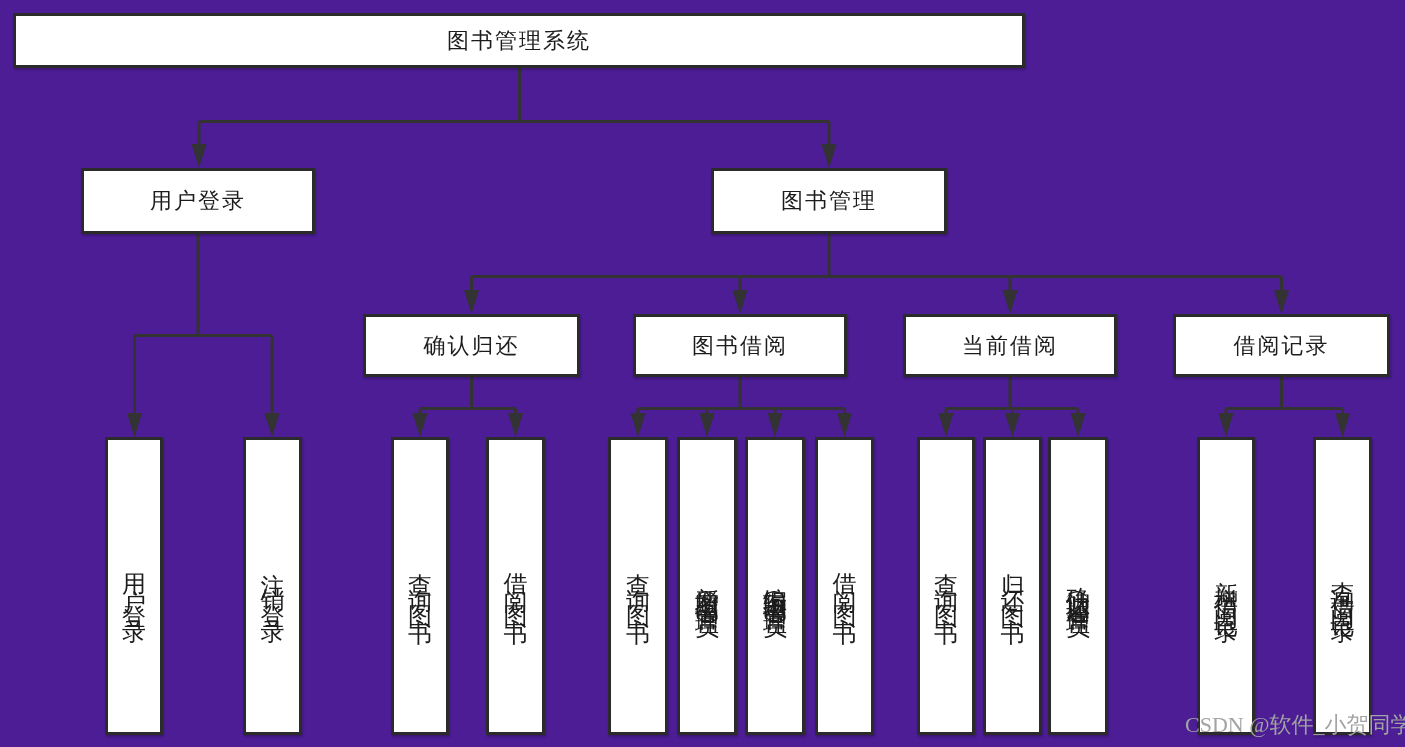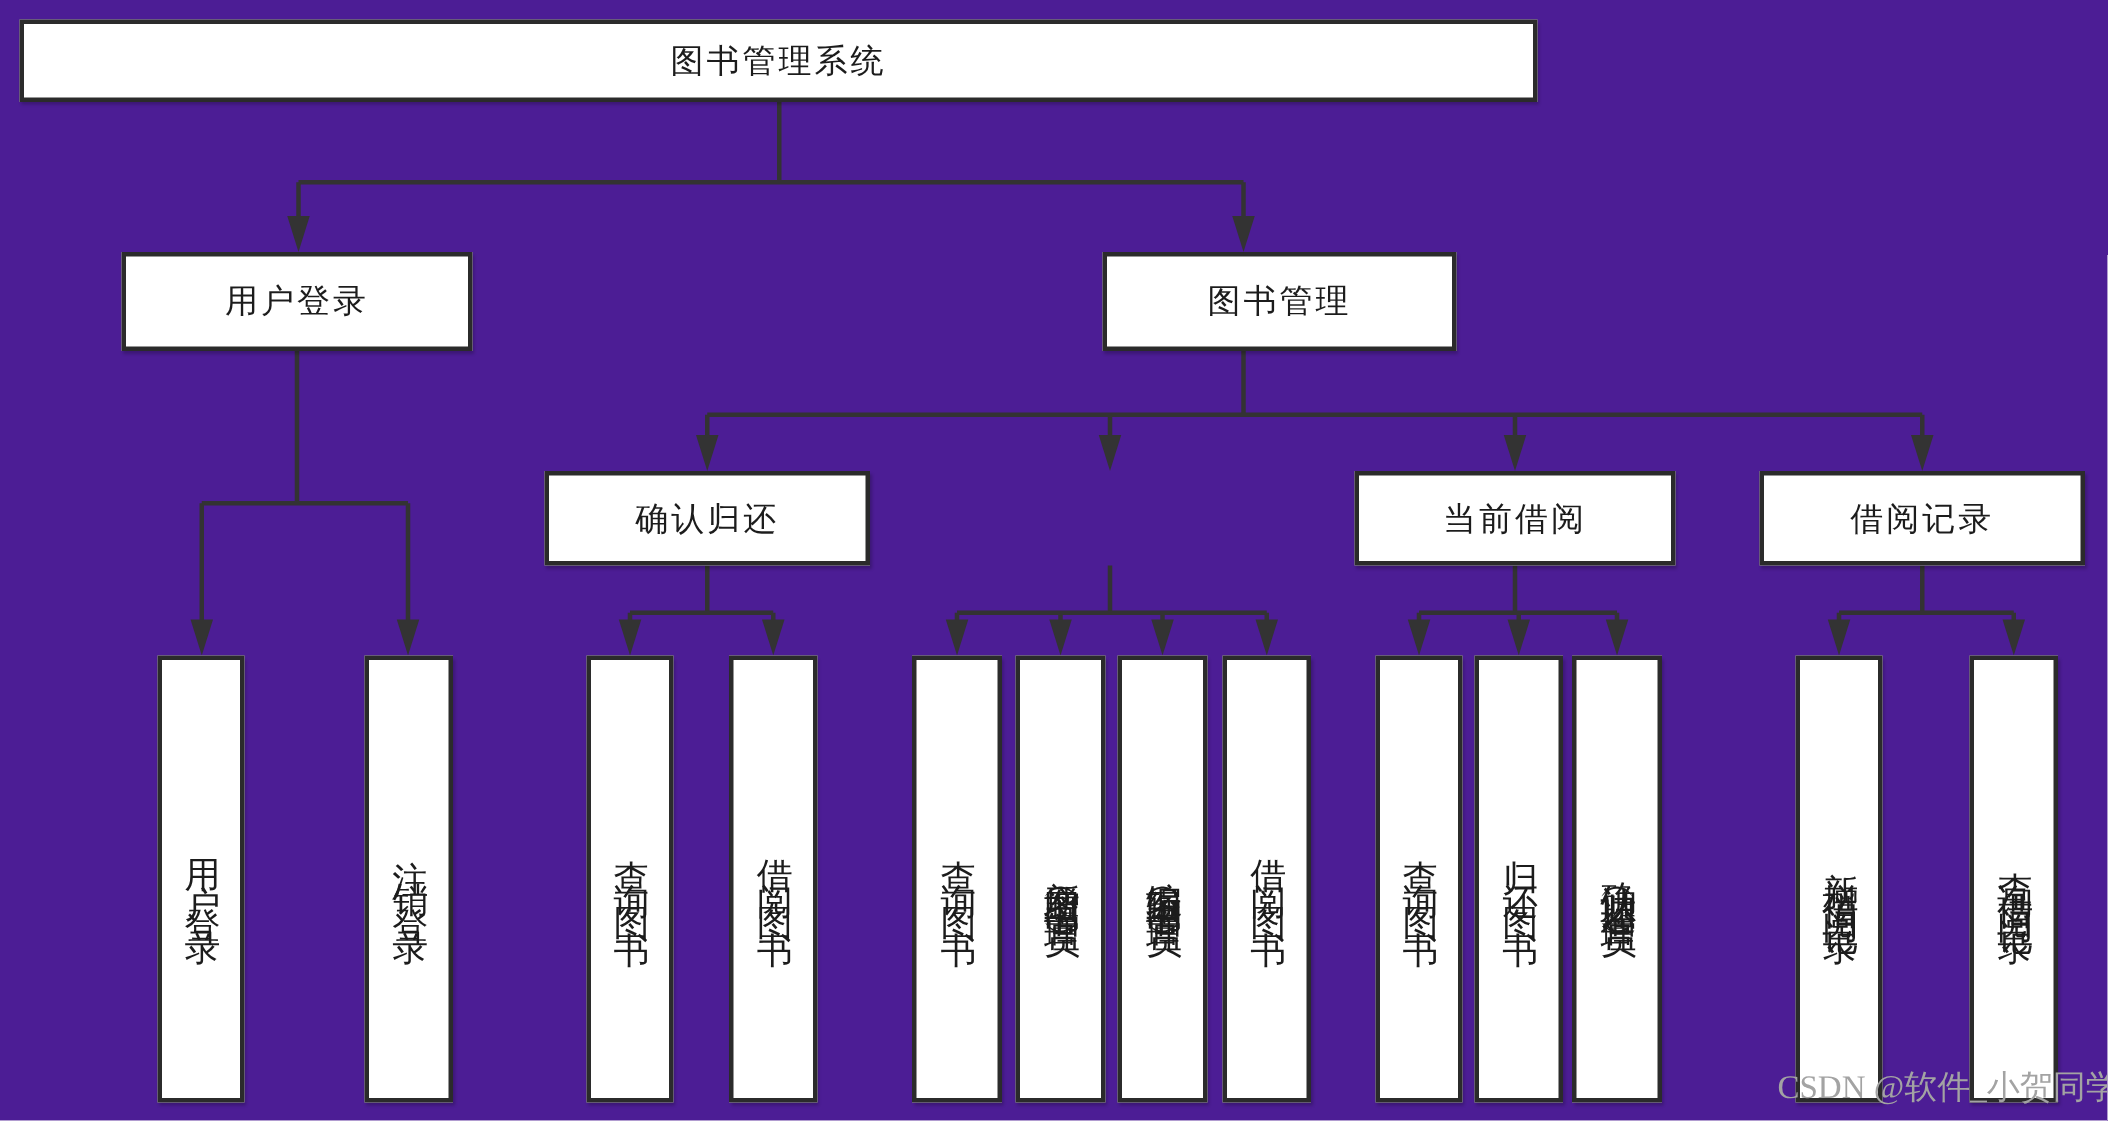--- a/index.html
+++ b/index.html
@@ -28,21 +28,21 @@
     font-size:24px;
     line-height:1;
   }
   .ls-wide{letter-spacing:16px;}
   .ls-mid{letter-spacing:8px;}
   .ls-tight{letter-spacing:4px;}
 
   
   .pos-root{left:13px;top:13px;width:1012px;height:55px;}
   .pos-l2a{left:81px;top:168px;width:234px;height:66px;}
-  .pos-l2b{left:711px;top:168px;width:236px;height:66px;margin-left:24px;}
+  .pos-l2b{left:711px;top:168px;width:236px;height:66px;}
   .pos-l3a{left:363px;top:314px;width:217px;height:63px;}
   .pos-l3b{left:633px;top:314px;width:214px;height:63px;}
   .pos-l3c{left:903px;top:314px;width:214px;height:63px;text-align:center;}
   .pos-l3d{left:1173px;top:314px;width:217px;height:63px;}
   .leaf{top:437px;height:298px;}
   .pos-ul1{left:105px;width:58px;}
   .pos-ul2{left:243px;width:59px;}
   .pos-nb1{left:391px;width:58px;}
   .pos-nb2{left:486px;width:59px;}
   .pos-bb1{left:608px;width:60px;}
@@ -116,20 +116,23 @@
   <div class="box pos-l2a">
     <span class="hlabel">用户登录</span>
   </div>
   <div class="box pos-l2b">
     <span class="hlabel">图书管理</span>
   </div>
 
   <div class="box pos-l3a">
     <span class="hlabel">确认归还</span>
   </div>
+  <div class="box pos-l3b">
+    <span class="hlabel">图书借阅</span>
+  </div>
   <div class="box pos-l3c">
     <span class="hlabel">当前借阅</span>
   </div>
   <div class="box pos-l3d">
     <span class="hlabel">借阅记录</span>
   </div>
 
   <div class="box leaf pos-ul1">
     <span class="vtext ls-wide">用户登录</span>
   </div>

